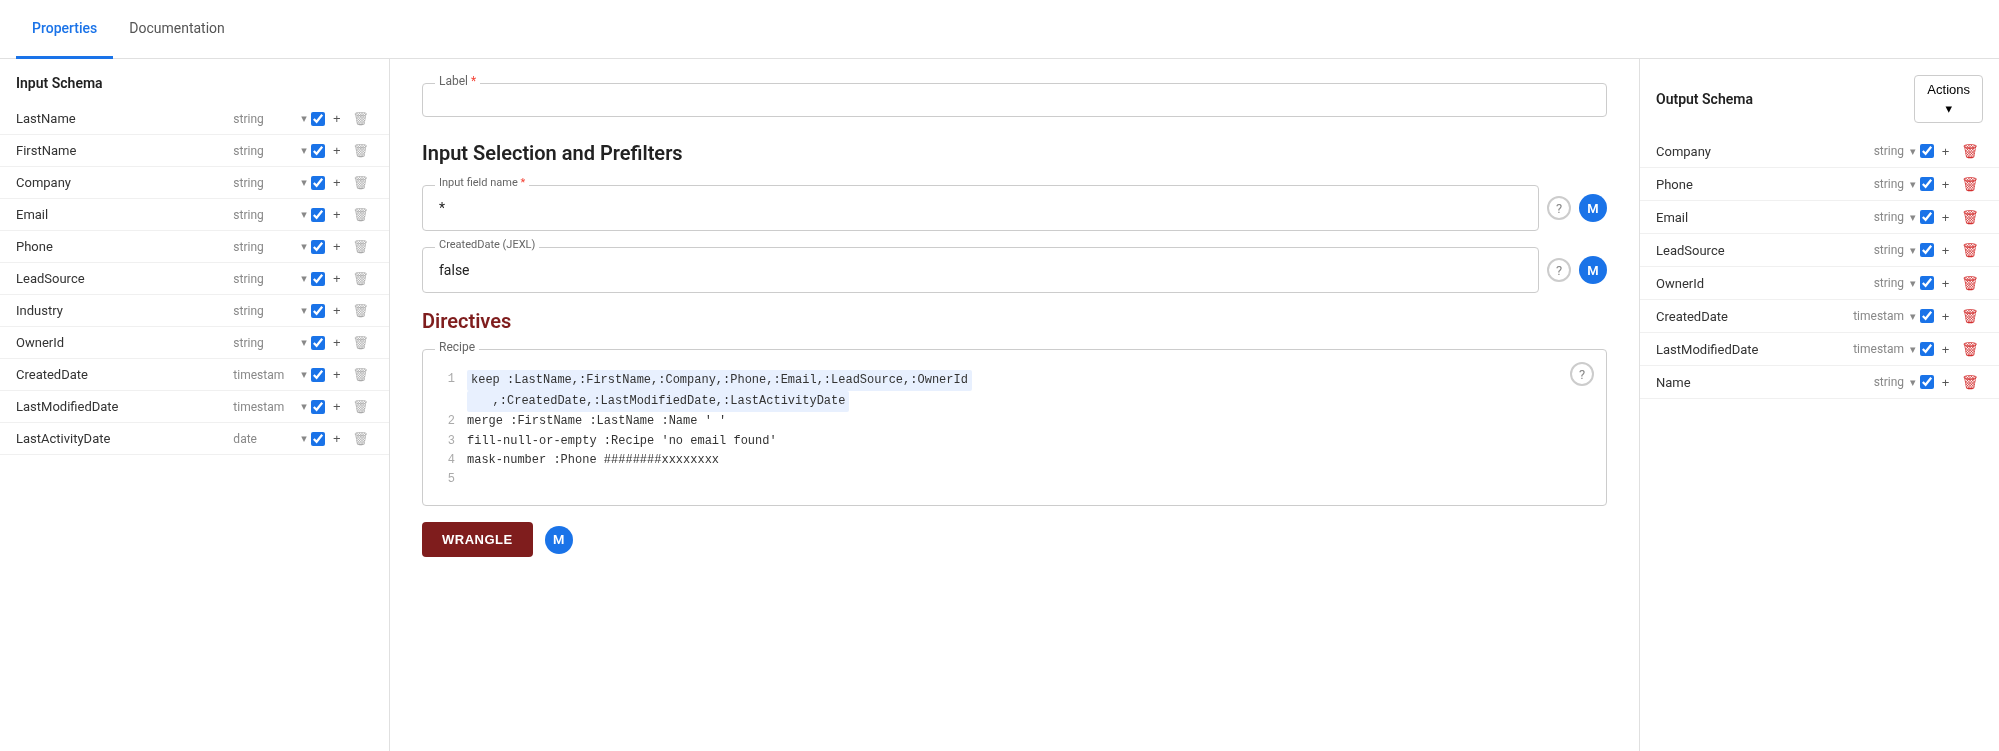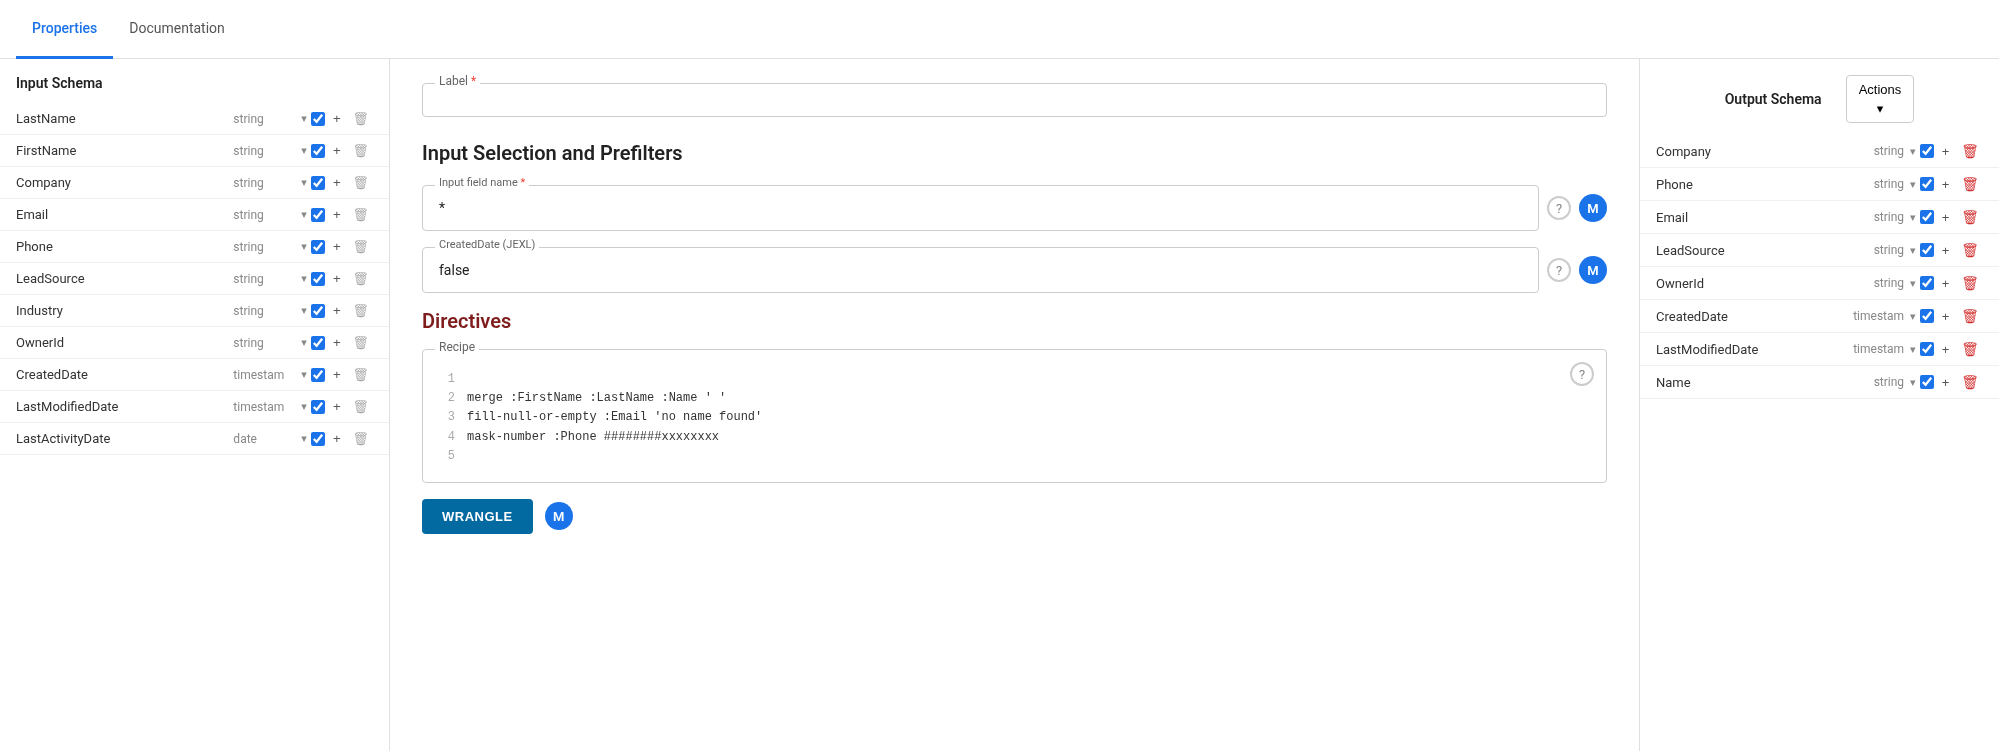--- a/index.html
+++ b/index.html
@@ -221,21 +221,21 @@
     }
     .line-content { color: #333; }
     .line-content.highlighted {
       background: #e8f0fe;
       display: block;
       padding: 1px 4px;
       border-radius: 2px;
     }
 
     .wrangle-btn {
-      background: #0369a1;
+      background: #7f1d1d;
       color: #fff;
       border: none;
       border-radius: 4px;
       padding: 10px 20px;
       font-size: 13px;
       font-weight: 600;
       letter-spacing: 0.5px;
       cursor: pointer;
       text-transform: uppercase;
     }
@@ -244,21 +244,21 @@
     .right-panel {
       width: 360px;
       border-left: 1px solid #e0e0e0;
       overflow-y: auto;
       padding: 16px 0;
       flex-shrink: 0;
     }
     .right-panel-header {
       display: flex;
       align-items: center;
-      justify-content: center;
+      justify-content: space-between;
       padding: 0 16px 12px 16px;
       gap: 24px;
     }
     .right-panel-title {
       font-weight: 600;
       font-size: 14px;
       color: #222;
     }
     .actions-btn {
       border: 1px solid #ccc;
@@ -465,28 +465,33 @@
 
     <div class="directives-title">Directives</div>
 
     <div class="recipe-box">
       <span class="recipe-legend">Recipe</span>
       <div class="recipe-help help-icon" style="position:absolute;top:12px;right:12px;">?</div>
       <div class="recipe-content">
         <div class="code-area">
           <div class="code-line">
             <span class="line-num">1</span>
+            <span class="line-content highlighted">keep :LastName,:FirstName,:Company,:Phone,:Email,:LeadSource,:OwnerId</span>
+          </div>
+          <div class="code-line">
+            <span class="line-num"></span>
+            <span class="line-content highlighted">&nbsp;&nbsp;&nbsp;,:CreatedDate,:LastModifiedDate,:LastActivityDate</span>
           </div>
           <div class="code-line">
             <span class="line-num">2</span>
             <span class="line-content">merge :FirstName :LastName :Name ' '</span>
           </div>
           <div class="code-line">
             <span class="line-num">3</span>
-            <span class="line-content">fill-null-or-empty :Email 'no name found'</span>
+            <span class="line-content">fill-null-or-empty :Recipe 'no email found'</span>
           </div>
           <div class="code-line">
             <span class="line-num">4</span>
             <span class="line-content">mask-number :Phone ########xxxxxxxx</span>
           </div>
           <div class="code-line">
             <span class="line-num">5</span>
           </div>
         </div>
       </div>

